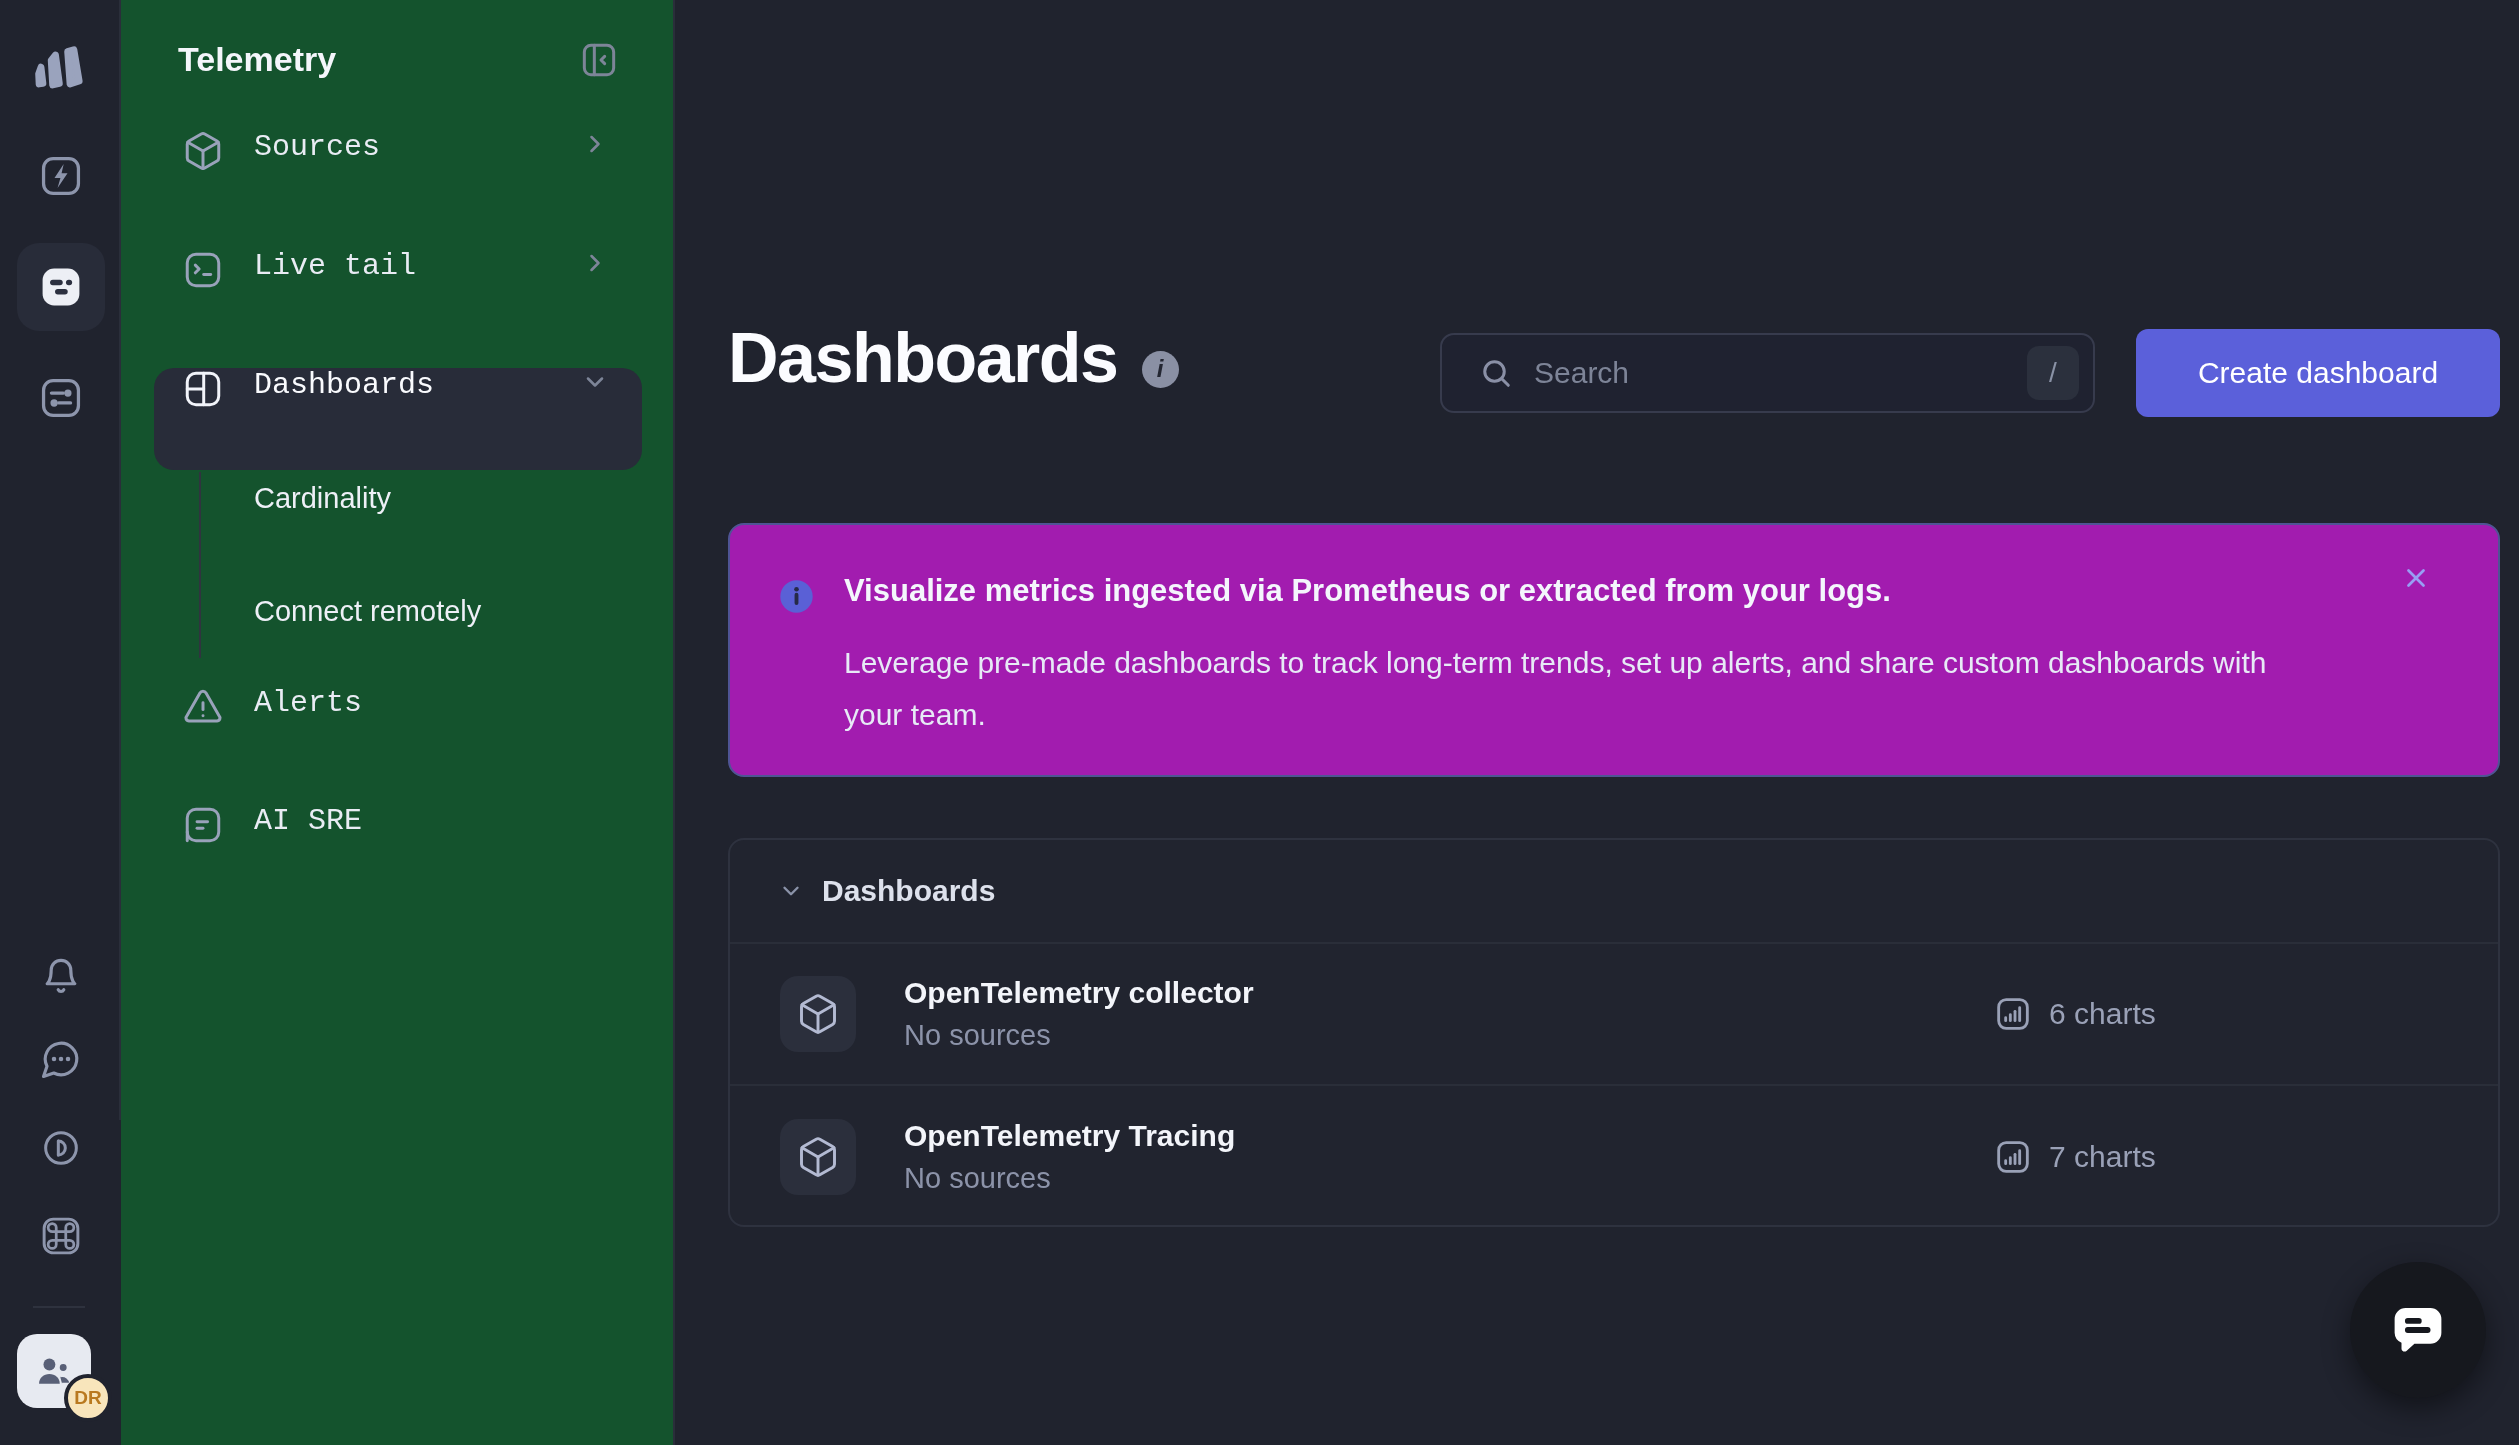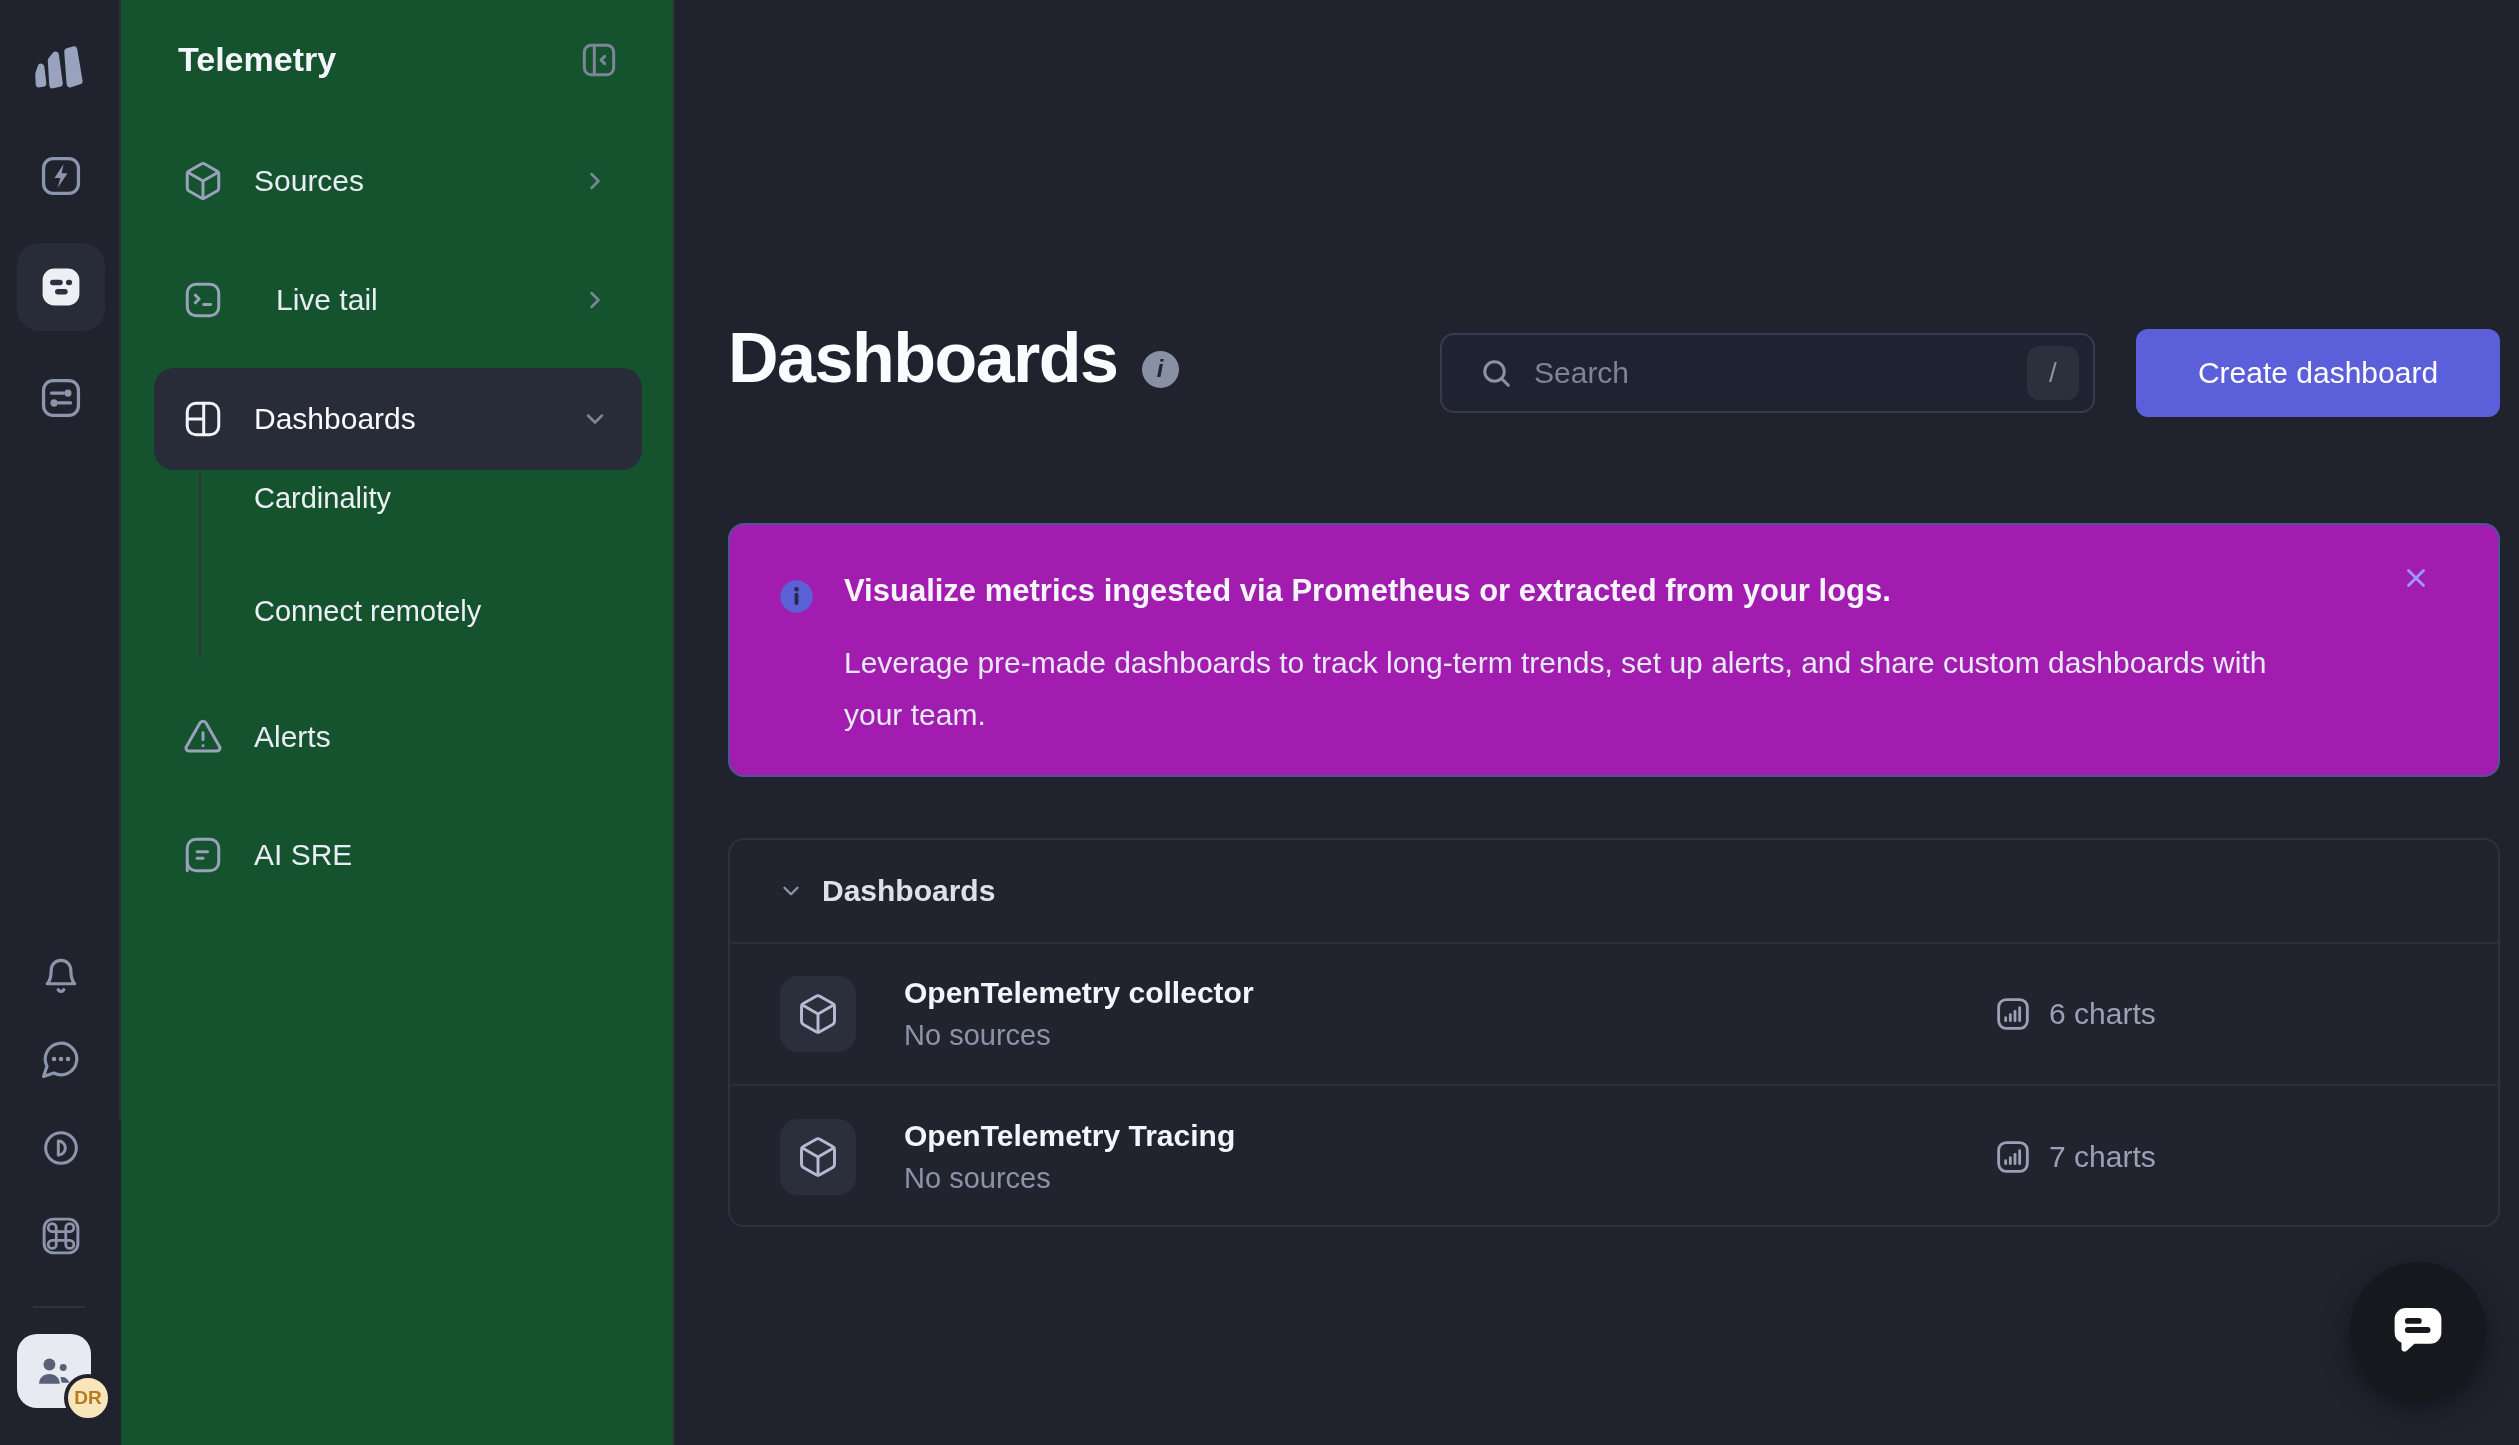--- a/index.html
+++ b/index.html
@@ -24,21 +24,21 @@
                 display:flex;align-items:center;justify-content:center;
                 font-size:19px;font-weight:bold;color:#b9791f;}
 
   
   .sidebar{position:absolute;left:121px;top:0;width:554px;height:1445px;background:#14532d;
            border-right:2px solid #2a2e3a;box-sizing:border-box;}
   .sidebar-title{position:absolute;left:57px;top:40px;font-size:34px;font-weight:bold;color:#f4f6fb;margin:0;}
   .collapse-btn{position:absolute;left:456px;top:38px;width:44px;height:44px;background:none;border:none;
                 cursor:pointer;color:#7d8598;display:flex;align-items:center;justify-content:center;padding:0;}
   .nav-item{position:absolute;left:33px;width:488px;height:102px;border-radius:20px;display:flex;
-            align-items:center;padding:0 33px 0 28px;box-sizing:border-box;cursor:pointer;color:#99a2ba;}
+            align-items:flex-start;padding:0 33px 0 28px;box-sizing:border-box;cursor:pointer;color:#99a2ba;font-family:Liberation Mono, monospace;}
   .nav-item.active{background:#282c39;color:#f2f4fa;}
   .nav-item .nav-label{margin-left:30px;font-size:30px;color:#e9ecf4;flex:1;}
   .nav-item.active .nav-label{color:#fafbfe;}
   .nav-chevron{color:#7d8598;}
   .tree-line{position:absolute;left:78px;top:472px;width:2px;height:186px;background:#30343f;}
   .sub-item{position:absolute;left:133px;width:380px;height:96px;display:flex;align-items:center;
             font-size:29px;color:#eef0f7;cursor:pointer;}
 
   
   .title-row{position:absolute;left:728px;top:318px;display:flex;align-items:center;}
@@ -212,21 +212,21 @@
         </svg>
       </span>
       <span class="nav-label">Sources</span>
       <span class="nav-chevron">
         <svg width="28" height="28" viewBox="0 0 24 24" fill="none" stroke="currentColor" stroke-width="2.2" stroke-linecap="round" stroke-linejoin="round">
             <path d="m9 6 6 6-6 6"></path>
           </svg>
       </span>
     </div>
 
-    <div class="nav-item" style="top:249px;gap:22px;">
+    <div class="nav-item" style="top:249px;">
       <span>
         <svg width="42" height="42" viewBox="0 0 24 24" fill="none" stroke="currentColor" stroke-width="1.7" stroke-linecap="round" stroke-linejoin="round">
           <rect x="3" y="3" width="18" height="18" rx="5"></rect>
           <path d="m7.6 9.2 2.2 2.2-2.2 2.2"></path>
           <path d="M12.4 14.6h4"></path>
         </svg>
       </span>
       <span class="nav-label">Live tail</span>
       <span class="nav-chevron">
         <svg width="28" height="28" viewBox="0 0 24 24" fill="none" stroke="currentColor" stroke-width="2.2" stroke-linecap="round" stroke-linejoin="round">

